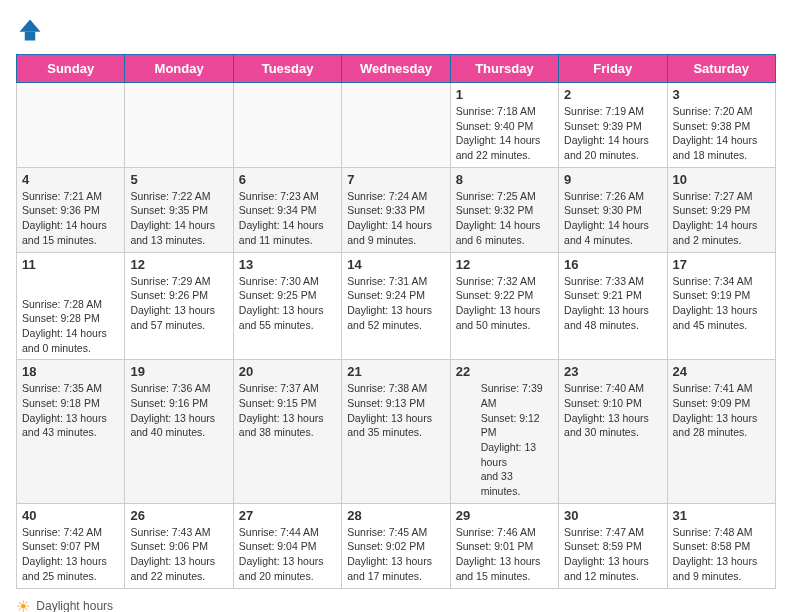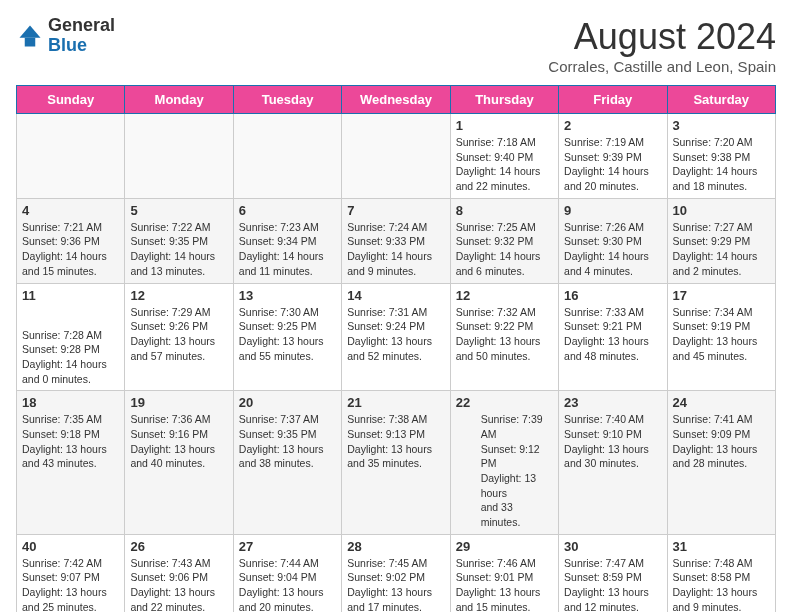--- a/index.html
+++ b/index.html
@@ -105,28 +105,20 @@
   </style>
 </head>
 <body>
 
 <div class="header">
   <div class="logo">
     <svg class="logo-icon" viewBox="0 0 32 32">
       <polygon points="16,4 28,18 4,18" fill="#1a6faf"></polygon>
       <rect x="10" y="18" width="12" height="10" fill="#1a6faf"></rect>
     </svg>
-    <div class="logo-text">
-      <span class="logo-general">General</span><br>
-      <span class="logo-blue">Blue</span>
-    </div>
-  </div>
-  <div class="title-block">
-    <div class="month-year">August 2024</div>
-    <div class="location">Corrales, Castille and Leon, Spain</div>
   </div>
 </div>
 
 <table>
   <thead>
     <tr>
 
     <th class="day-header">Sunday</th>
         <th class="day-header">Monday</th>
         <th class="day-header">Tuesday</th>
@@ -277,21 +269,21 @@
         <td>
           <span class="day-num">19</span>
           <div class="day-info" style="white-space: pre-line;">Sunrise: 7:36 AM
 Sunset: 9:16 PM
 Daylight: 13 hours
 and 40 minutes.</div>
         </td>
         <td>
           <span class="day-num">20</span>
           <div class="day-info" style="white-space: pre-line;">Sunrise: 7:37 AM
-Sunset: 9:35 PM
+Sunset: 9:15 PM
 Daylight: 13 hours
 and 38 minutes.</div>
         </td>
         <td>
           <span class="day-num">21</span>
           <div class="day-info" style="white-space: pre-line;">Sunrise: 7:38 AM
 Sunset: 9:13 PM
 Daylight: 13 hours
 and 35 minutes.</div>
         </td>

